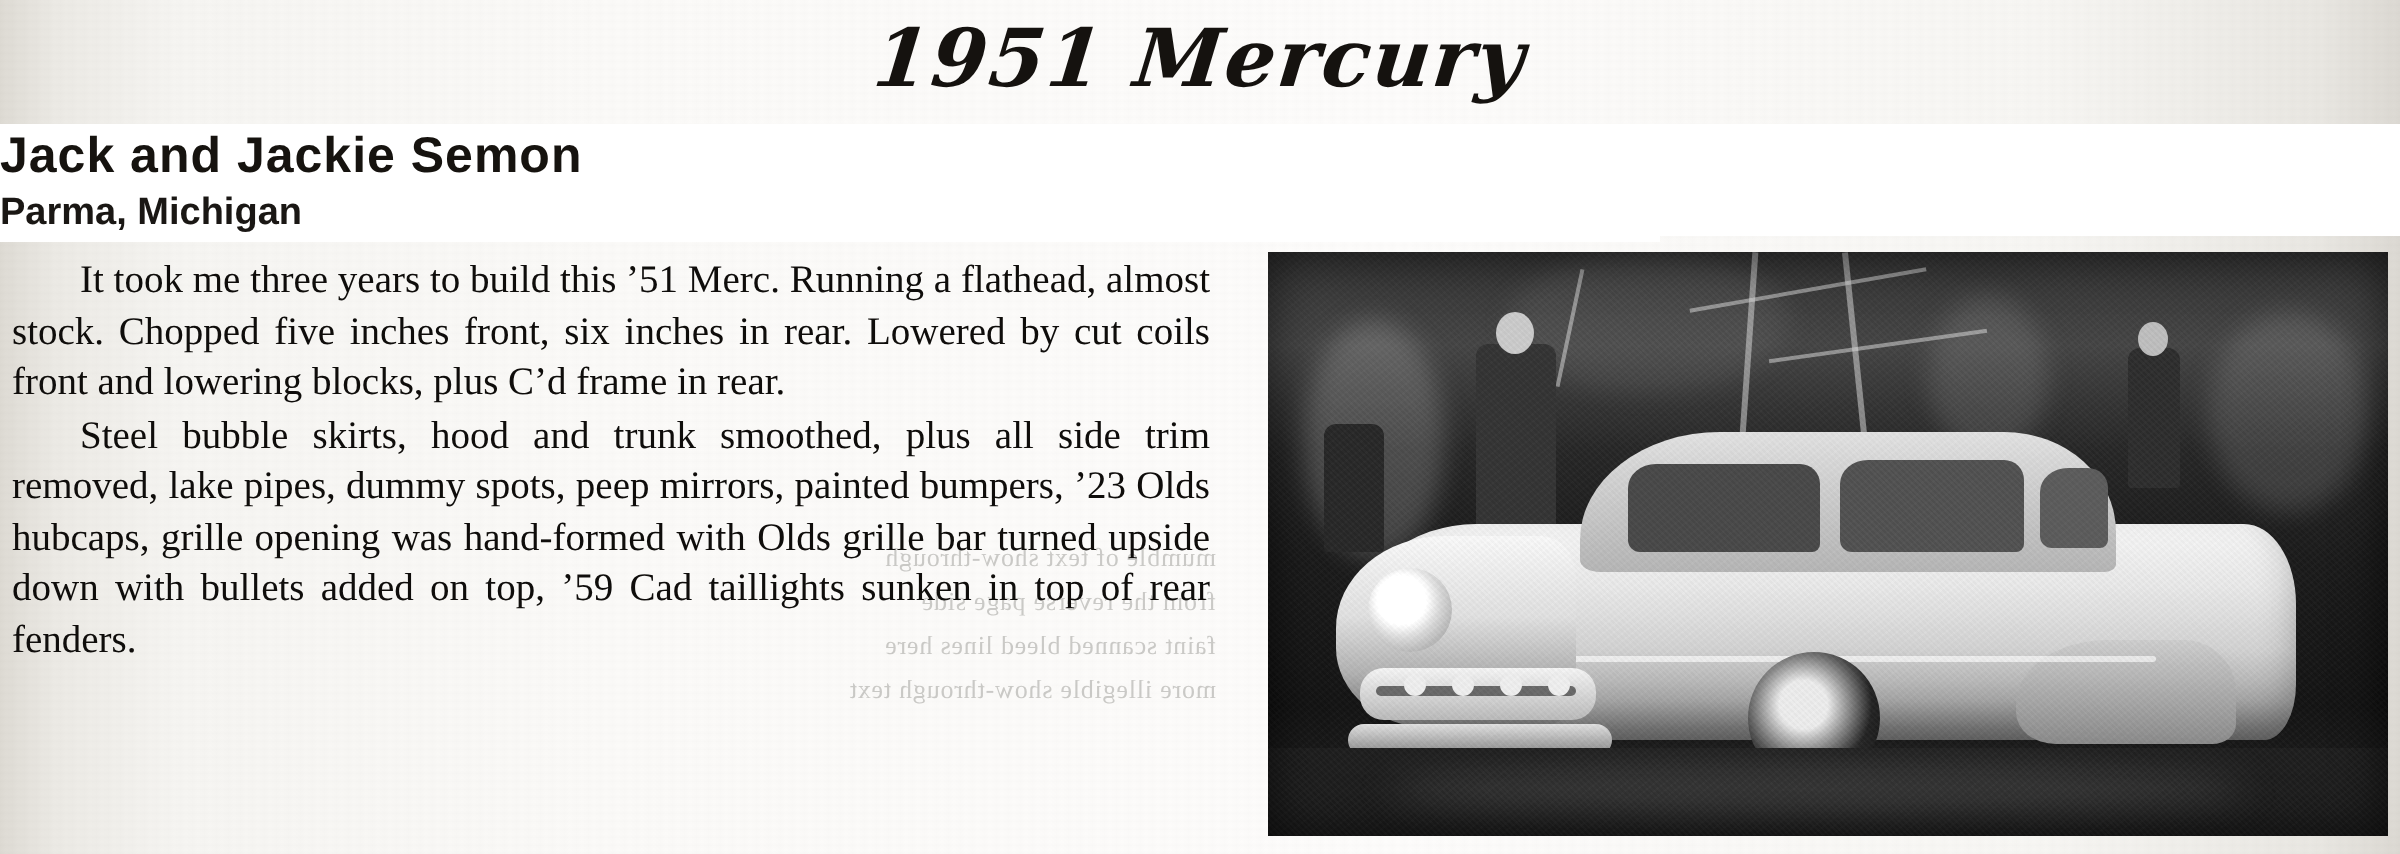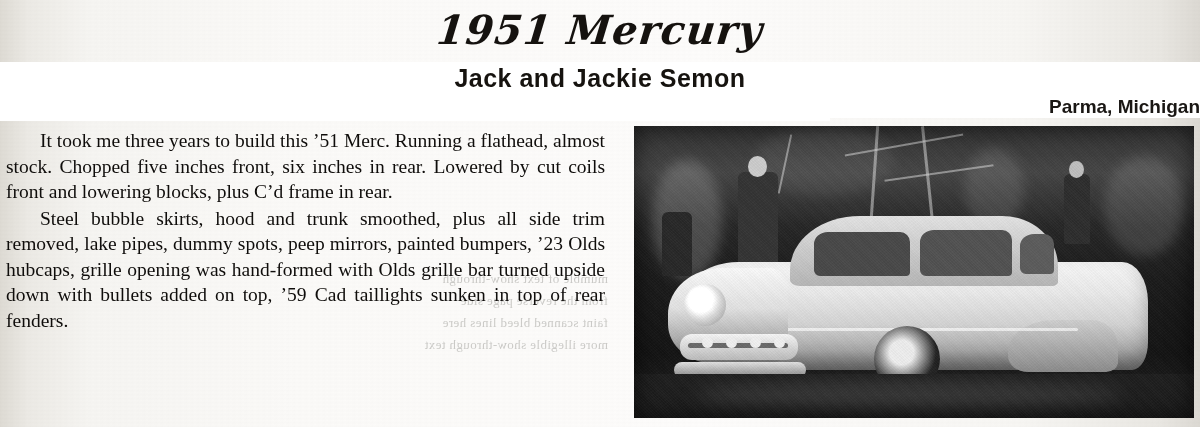--- a/index.html
+++ b/index.html
@@ -75,33 +75,33 @@
     font-weight: 600;
     color: #15120f;
     letter-spacing: 1px;
     transform: skewX(-6deg);
   }
   .owner-names {
     position: absolute;
     top: 64px;
     left: 0;
     width: 1200px;
-    text-align: center;
+    text-align: left;
     font-family: "Liberation Sans", sans-serif;
     font-weight: bold;
     font-size: 25px;
     color: #16130f;
     letter-spacing: .5px;
   }
   .owner-city {
     position: absolute;
     top: 96px;
     left: 0;
     width: 1200px;
-    text-align: right;
+    text-align: left;
     font-family: "Liberation Sans", sans-serif;
     font-weight: bold;
     font-size: 19px;
     color: #1a1714;
   }
 
   
   .article {
     position: absolute;
     left: 6px;

